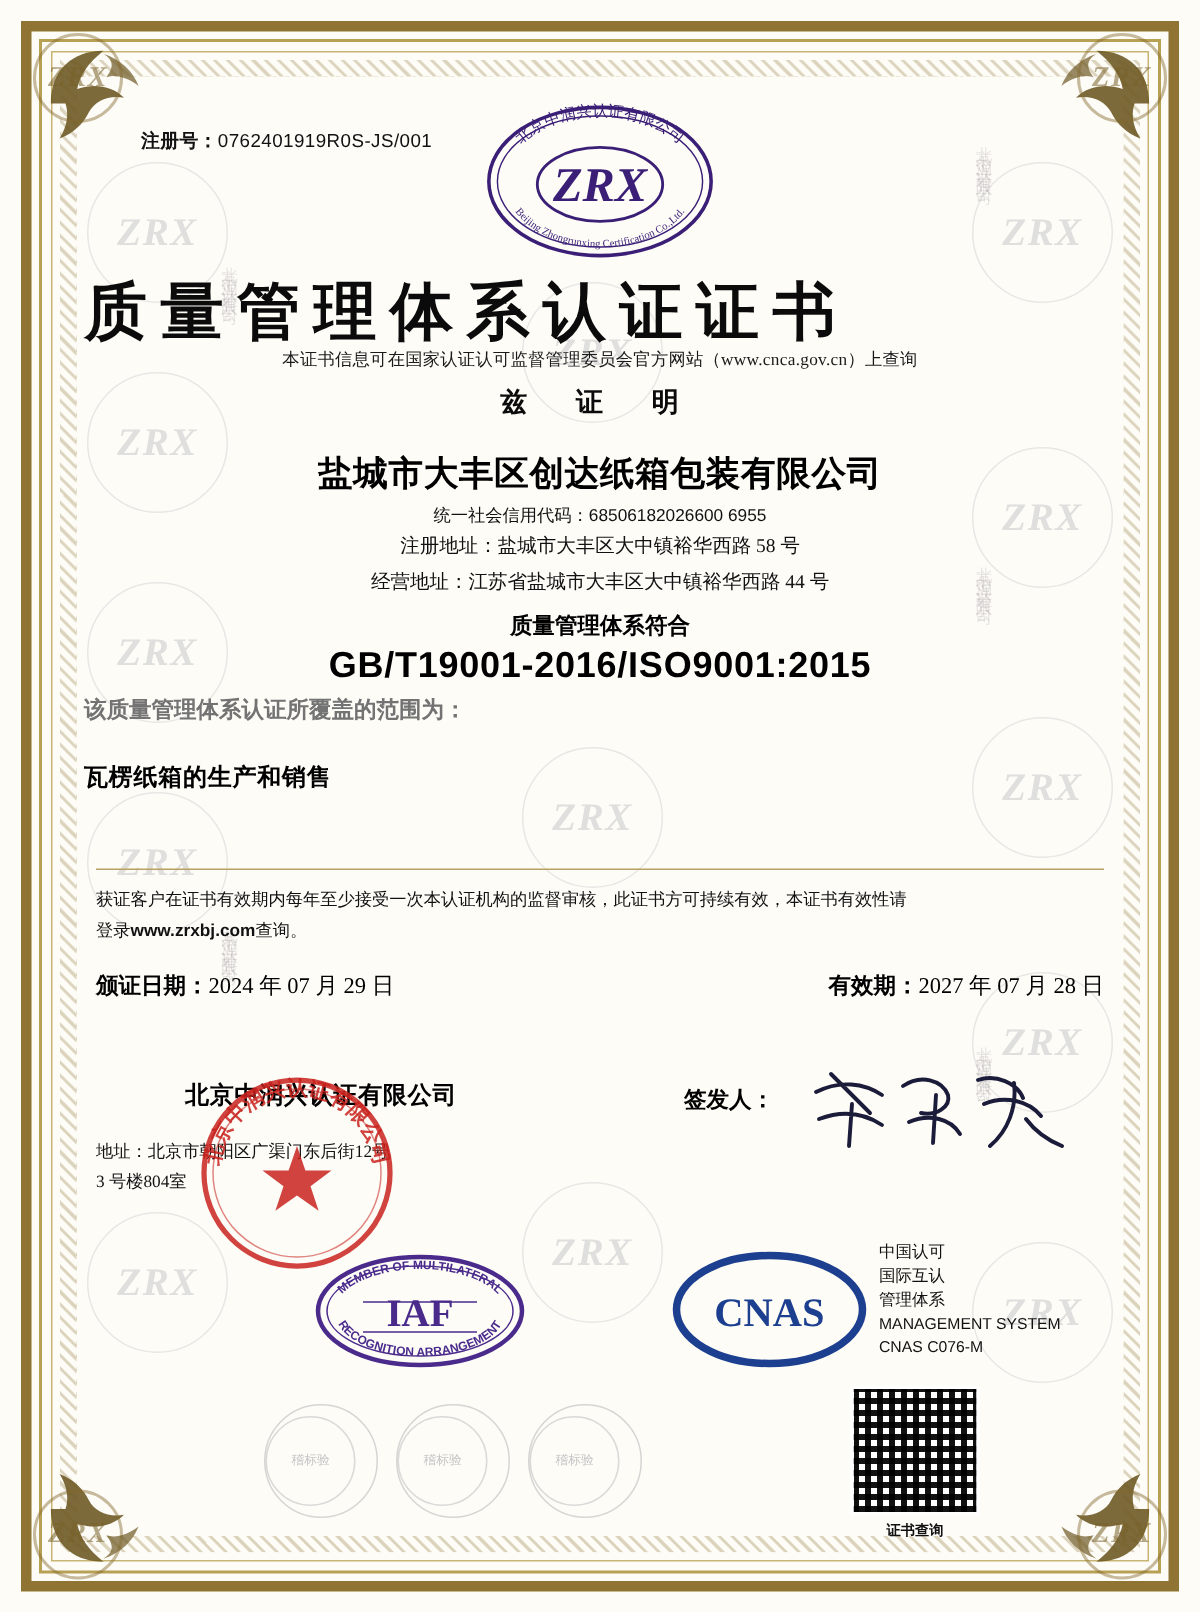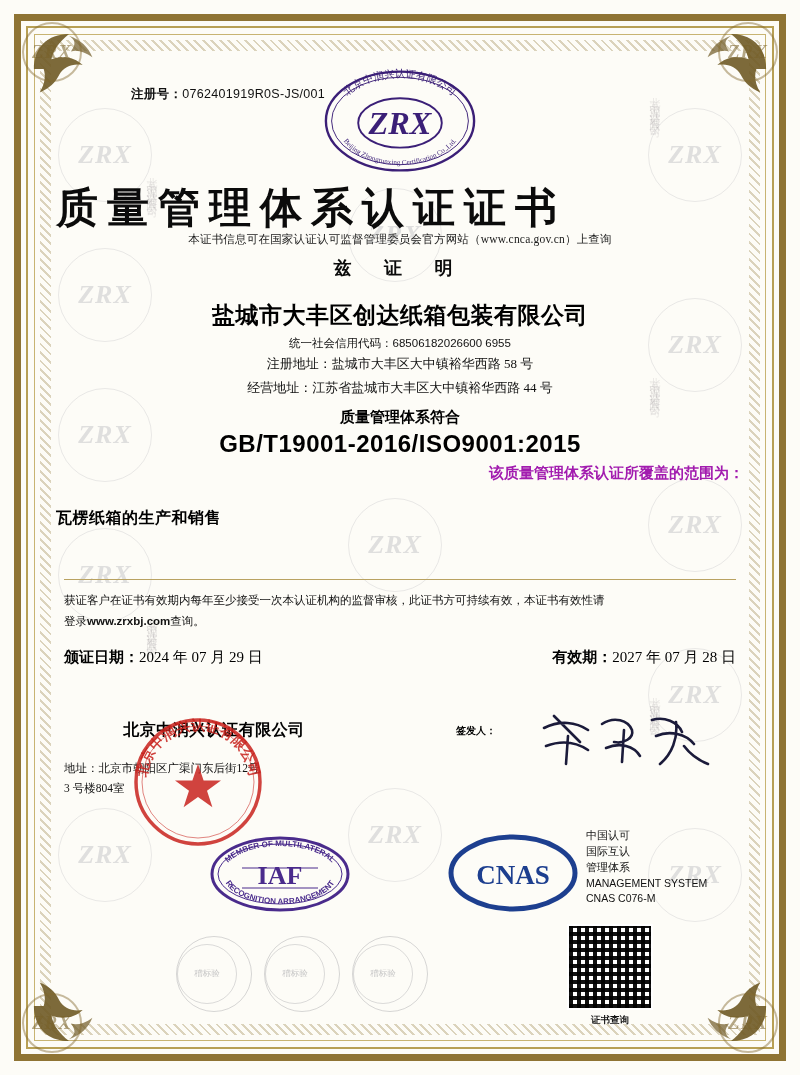--- a/index.html
+++ b/index.html
@@ -122,21 +122,20 @@
 
   .reg-no {
     position: absolute;
     left: 38px;
     top: 34px;
     font-size: 12.5px;
     color: #111;
     font-family: "Liberation Sans", sans-serif;
     letter-spacing: .3px;
     white-space: nowrap;
-    margin-left: 37px;
   }
   .reg-no b { font-weight: bold; }
 
   
   .logo {
     position: absolute;
     left: 50%;
     transform: translateX(-50%);
     top: 10px;
     width: 190px;
@@ -220,24 +219,24 @@
     font-size: 24px;
     font-weight: bold;
     color: #000;
     font-family: "Liberation Sans", sans-serif;
     letter-spacing: .5px;
   }
   .scope-line {
     position: absolute;
     top: 412px;
     left: 0; right: 0;
-    text-align: right;
+    text-align: left;
     font-size: 15px;
     font-weight: bold;
-    color: #a21caf;
+    color: #737373;
   }
   .scope-value {
     position: absolute;
     top: 456px;
     left: 0; right: 0;
     font-size: 16px;
     font-weight: bold;
     color: #000;
     letter-spacing: .5px;
   }
@@ -299,21 +298,21 @@
     top: 660px;
     width: 140px;
     height: 140px;
   }
   .red-stamp svg { width: 100%; height: 100%; display: block; }
 
   .signer {
     position: absolute;
     top: 672px;
     left: 400px;
-    font-size: 10px;
+    font-size: 15px;
     font-weight: bold;
     color: #000;
     font-family: Liberation Mono, monospace;
   }
   .signature {
     position: absolute;
     top: 650px;
     left: 480px;
     width: 180px;
     height: 78px;

